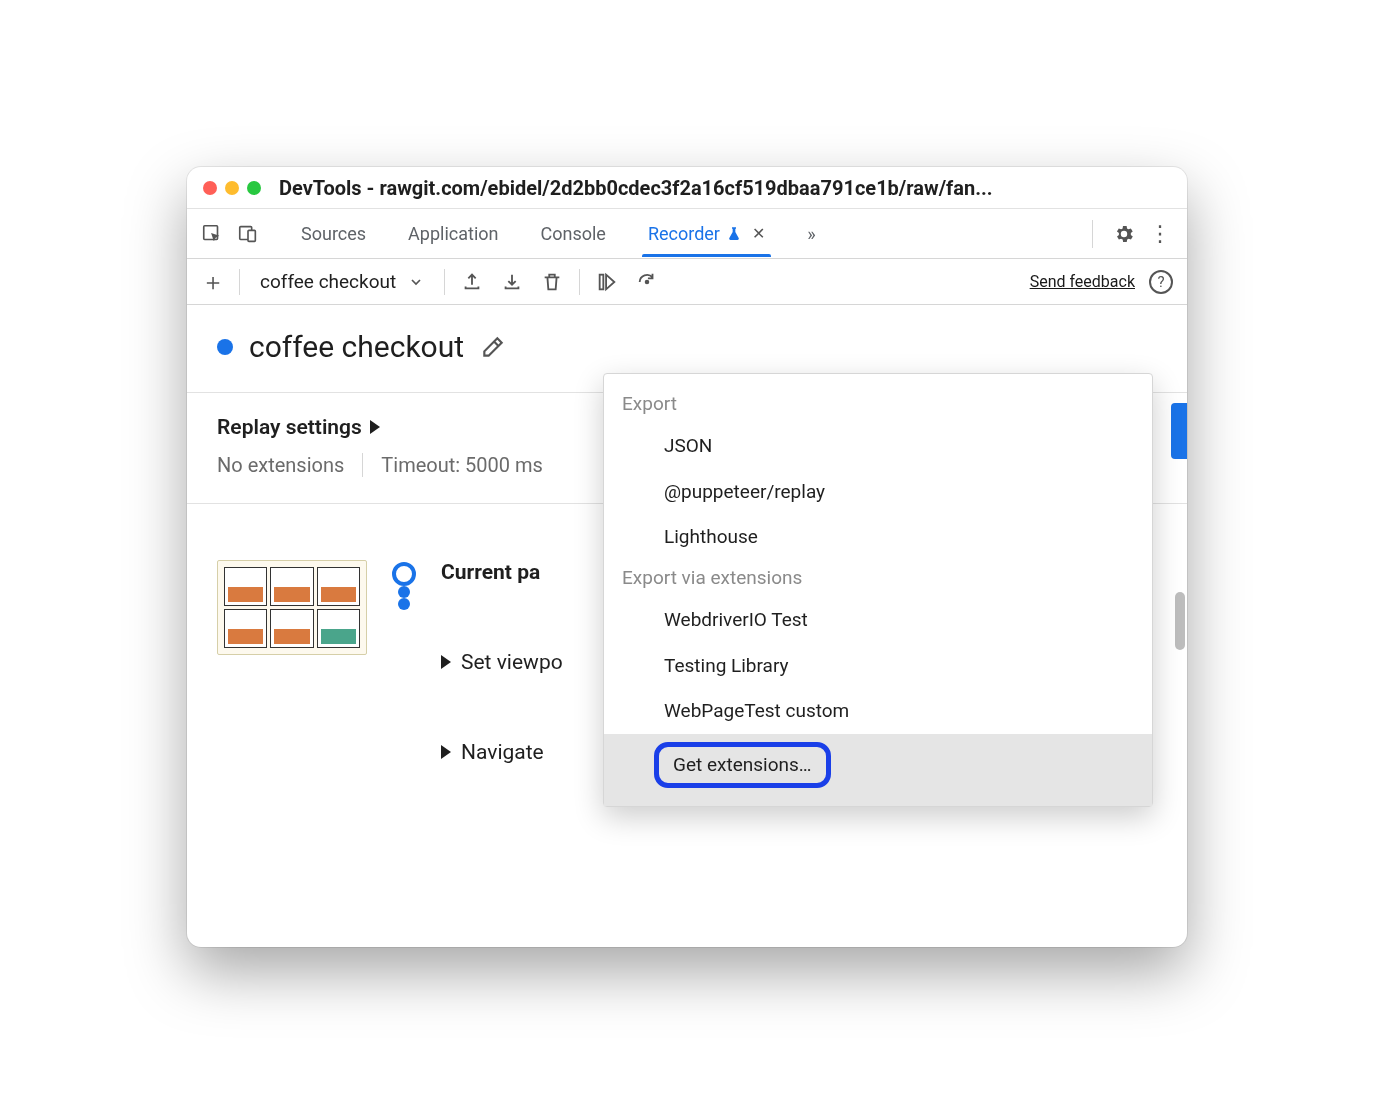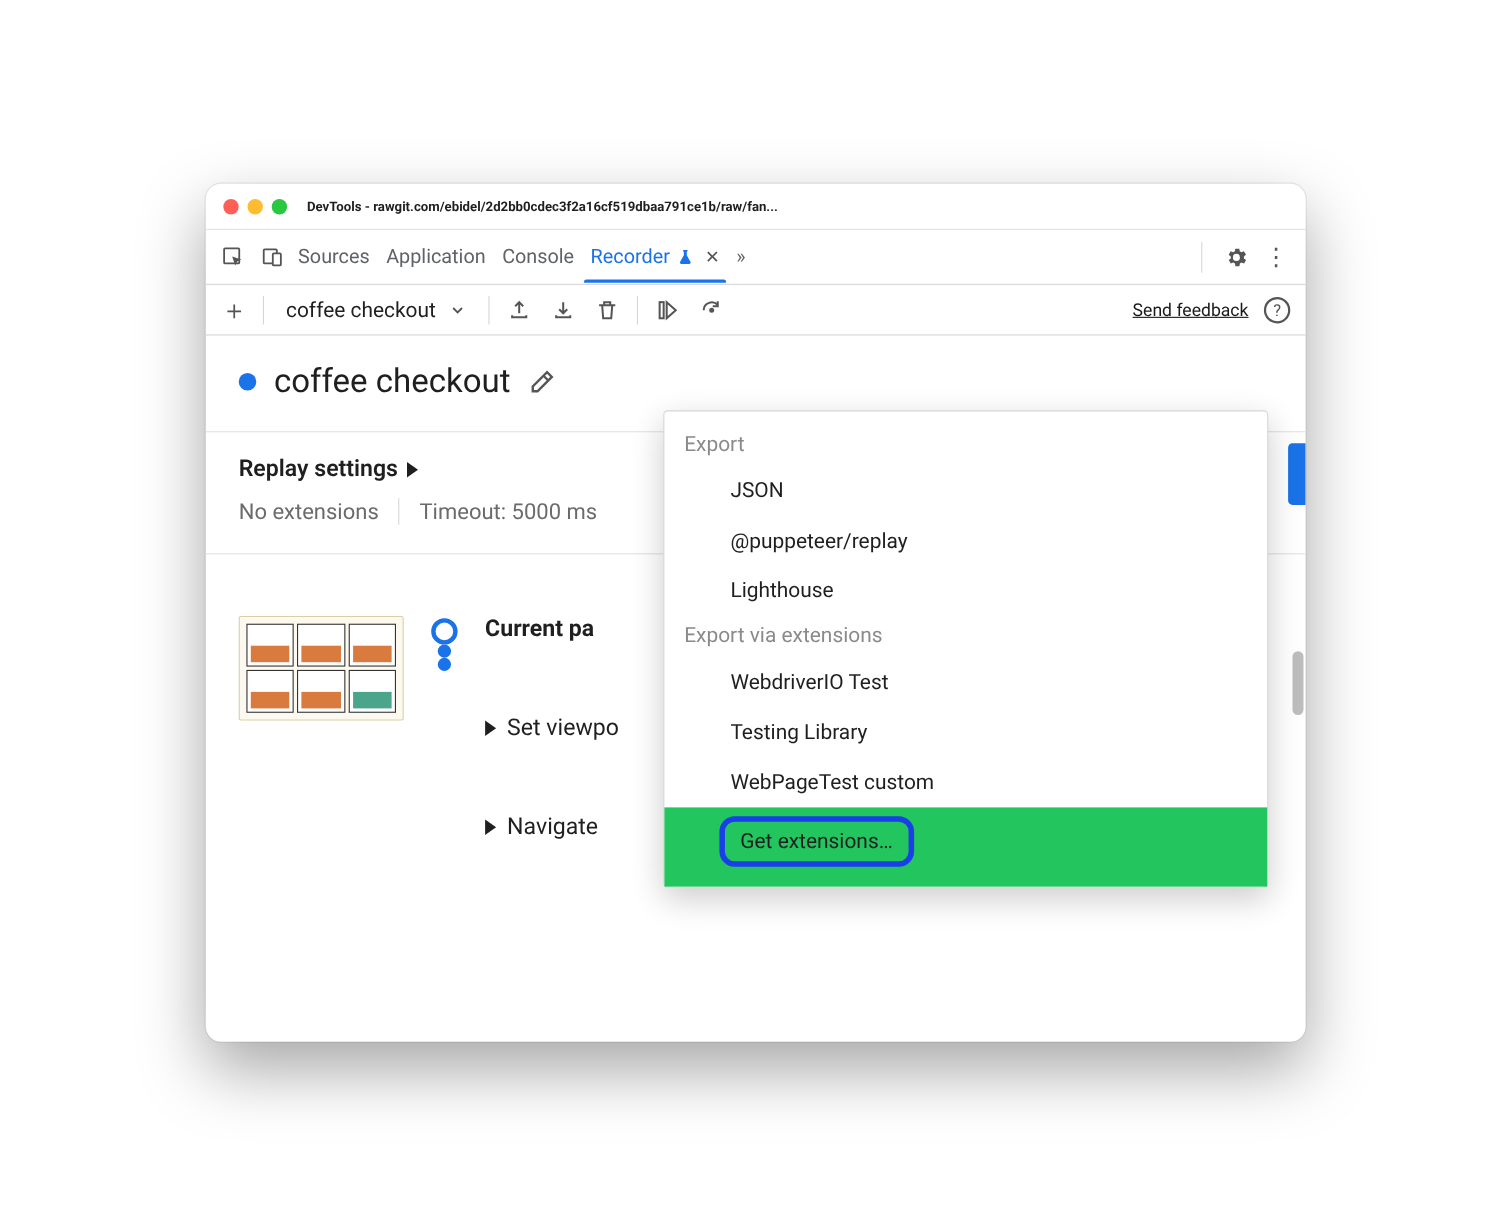--- a/index.html
+++ b/index.html
@@ -31,36 +31,36 @@
       padding: 0 16px;
       gap: 8px;
       border-bottom: 1px solid #e2e2e2;
     }
     .traffic { display: flex; gap: 8px; }
     .dot { width: 14px; height: 14px; border-radius: 50%; }
     .dot.red { background: #ff5f57; }
     .dot.yellow { background: #febc2e; }
     .dot.green { background: #28c840; }
     .win-title {
-      font-size: 12px; font-weight: 700; color: #1f1f1f;
+      font-size: 20px; font-weight: 700; color: #1f1f1f;
       margin-left: 10px; white-space: nowrap; overflow: hidden; text-overflow: ellipsis;
       flex: 1;
     }
     
     .tabsbar {
       height: 50px;
       display: flex;
       align-items: center;
       border-bottom: 1px solid #d6d6d6;
       padding: 0 10px;
       gap: 6px;
     }
     .tb-icon { width: 30px; height: 30px; display:flex; align-items:center; justify-content:center; color:#555; }
     .tb-icon svg { width: 22px; height: 22px; }
-    .tabs { display: flex; align-items: center; gap: 11px; flex:1; }
+    .tabs { display: flex; align-items: center; gap: 38px; margin-left: 30px; flex:1; }
     .tab { font-size: 18px; color: #5f6368; cursor: pointer; padding: 12px 2px; position:relative; display:flex; align-items:center; gap:6px;}
     .tab.active { color: #1a73e8; }
     .tab.active::after { content:""; position:absolute; left:-4px; right:-4px; bottom:-1px; height:3px; background:#1a73e8; border-radius: 2px 2px 0 0;}
     .tab .flask { width:16px; height:16px; }
     .tab .x { font-size:16px; color:#555; margin-left:4px;}
     .right-icons { display:flex; align-items:center; gap:14px; margin-right:6px;}
     .right-icons .divider { width:1px; height:28px; background:#d6d6d6; margin:0 6px;}
     .gear, .kebab { color:#555; }
     
     .toolbar {
@@ -125,21 +125,21 @@
       width:550px;
       background:#fff;
       border:1px solid #d6d6d6;
       border-radius:4px;
       box-shadow: 0 10px 30px rgba(0,0,0,0.2);
       padding: 12px 0 0 0;
       z-index:10;
     }
     .dd-head { font-size:19px; color:#8a8a8a; padding: 6px 18px 8px 18px;}
     .dd-item { font-size:19px; color:#1f1f1f; padding: 10px 30px 10px 60px; line-height:1.35; cursor:pointer;}
-    .dd-item.hover { background:#22c55e; }
+    .dd-item.hover { background:#e5e5e5; }
     .highlight { border:5px solid #1a3fe8; border-radius:14px; padding:5px 14px 6px 14px; display:inline-block; margin:2px 0 8px 50px; font-size:19px;}
   </style>
 </head>
 <body>
 
 <div class="window">
 
   <div class="titlebar">
     <div class="traffic">
       <div class="dot red"></div>

